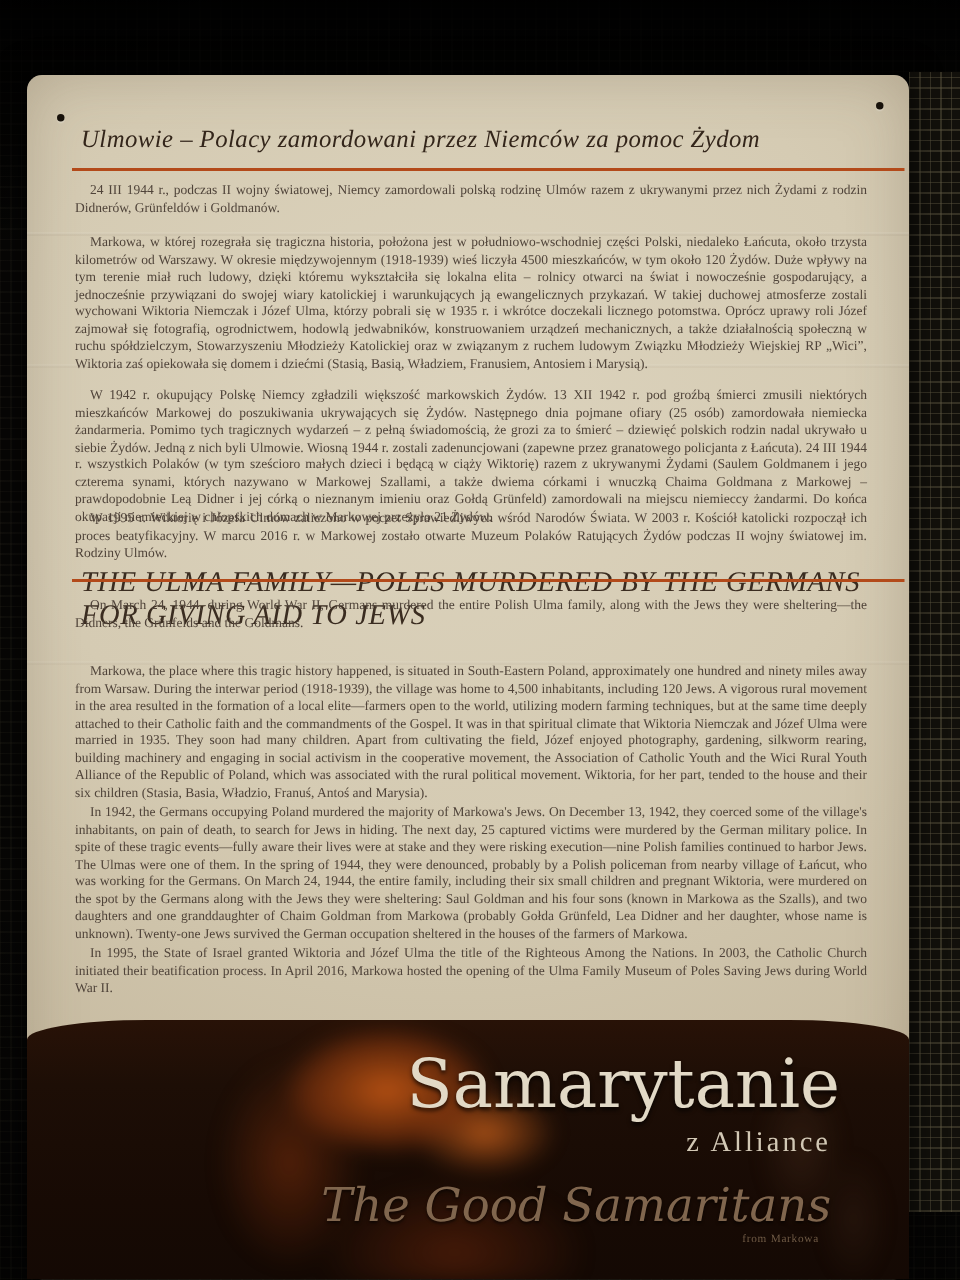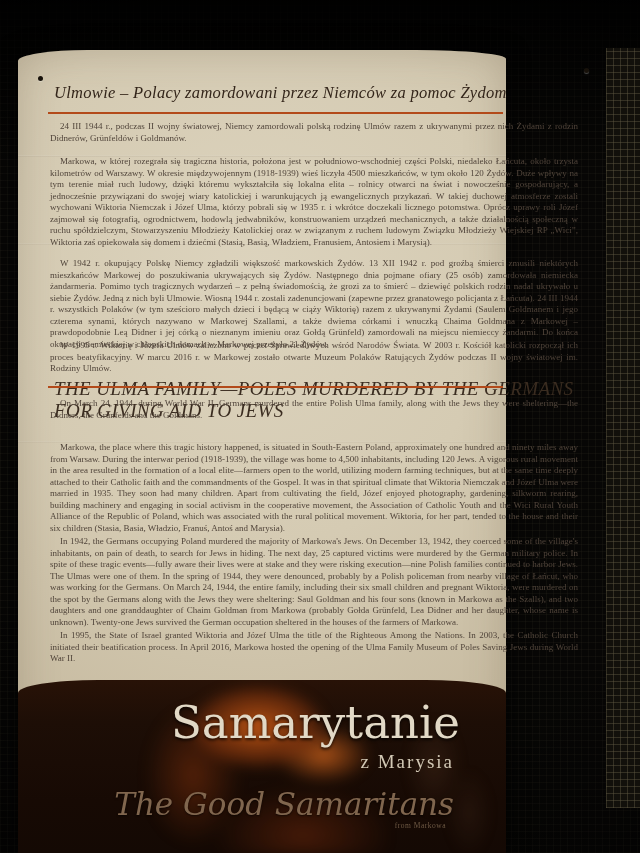--- a/index.html
+++ b/index.html
@@ -22,26 +22,27 @@
   }
   .wall-right {
     position:absolute; right:0; top:48px; width:34px; height:760px; z-index:2;
     background-color:#12100b;
     background-image:
       repeating-linear-gradient(90deg, rgba(95,88,66,.45) 0 1px, transparent 1px 7px),
       repeating-linear-gradient(0deg, rgba(95,88,66,.45) 0 1px, transparent 1px 7px);
   }
 
   .poster {
-    position:absolute; left:18px; top:50px; width:488px; height:803px; z-index:3;
+    position:absolute; left:18px; top:50px; width:588px; height:803px; z-index:3;
     background:
       radial-gradient(125% 85% at 48% 28%, #dcd3bd 0%, #d5cbb3 40%, #c8bca2 72%, #b3a78c 100%);
     border-top-left-radius:70px 11px;
     border-top-right-radius:90px 9px;
     box-shadow:0 0 22px rgba(0,0,0,.85), inset 0 0 40px rgba(90,75,55,.25);
+    border-radius:10px;
   }
 
   .pin { position:absolute; width:5px; height:5px; border-radius:50%;
     background:#17110a; box-shadow:0 1px 1px rgba(255,255,255,.28); }
   .pin-left  { left:20px;  top:26px; }
   .pin-right { left:566px; top:18px; }
 
   .crease { position:absolute; left:0; right:0; height:2px; opacity:.5; pointer-events:none;
     background:linear-gradient(180deg, rgba(255,255,250,.30), rgba(95,75,55,.22)); }
   .crease-1 { top:105px; } .crease-2 { top:193px; opacity:.4; } .crease-3 { top:391px; opacity:.35; }
@@ -143,19 +144,19 @@
 
     <div class="para en-p1">On March 24, 1944, during World War II, Germans murdered the entire Polish Ulma family, along with the Jews they were sheltering—the Didners, the Grünfelds and the Goldmans.</div>
     <div class="para en-p2">Markowa, the place where this tragic history happened, is situated in South-Eastern Poland, approximately one hundred and ninety miles away from Warsaw. During the interwar period (1918-1939), the village was home to 4,500 inhabitants, including 120 Jews. A vigorous rural movement in the area resulted in the formation of a local elite—farmers open to the world, utilizing modern farming techniques, but at the same time deeply attached to their Catholic faith and the commandments of the Gospel. It was in that spiritual climate that Wiktoria Niemczak and Józef Ulma were married in 1935. They soon had many children. Apart from cultivating the field, Józef enjoyed photography, gardening, silkworm rearing, building machinery and engaging in social activism in the cooperative movement, the Association of Catholic Youth and the Wici Rural Youth Alliance of the Republic of Poland, which was associated with the rural political movement. Wiktoria, for her part, tended to the house and their six children (Stasia, Basia, Władzio, Franuś, Antoś and Marysia).</div>
     <div class="para en-p3">In 1942, the Germans occupying Poland murdered the majority of Markowa's Jews. On December 13, 1942, they coerced some of the village's inhabitants, on pain of death, to search for Jews in hiding. The next day, 25 captured victims were murdered by the German military police. In spite of these tragic events—fully aware their lives were at stake and they were risking execution—nine Polish families continued to harbor Jews. The Ulmas were one of them. In the spring of 1944, they were denounced, probably by a Polish policeman from nearby village of Łańcut, who was working for the Germans. On March 24, 1944, the entire family, including their six small children and pregnant Wiktoria, were murdered on the spot by the Germans along with the Jews they were sheltering: Saul Goldman and his four sons (known in Markowa as the Szalls), and two daughters and one granddaughter of Chaim Goldman from Markowa (probably Gołda Grünfeld, Lea Didner and her daughter, whose name is unknown). Twenty-one Jews survived the German occupation sheltered in the houses of the farmers of Markowa.</div>
     <div class="para en-p4">In 1995, the State of Israel granted Wiktoria and Józef Ulma the title of the Righteous Among the Nations. In 2003, the Catholic Church initiated their beatification process. In April 2016, Markowa hosted the opening of the Ulma Family Museum of Poles Saving Jews during World War II.</div>
 
     <div class="banner">
       <div class="hand"></div>
       <div class="ghost"></div>
       <div class="banner-title-pl">Samarytanie</div>
-      <div class="banner-sub-pl">z Marysia</div>
+      <div class="banner-sub-pl">z Alliance</div>
       <div class="banner-title-en">The Good Samaritans</div>
       <div class="banner-sub-en">from Markowa</div>
     </div>
 
   </div>
 </div>
 
 </body></html>

